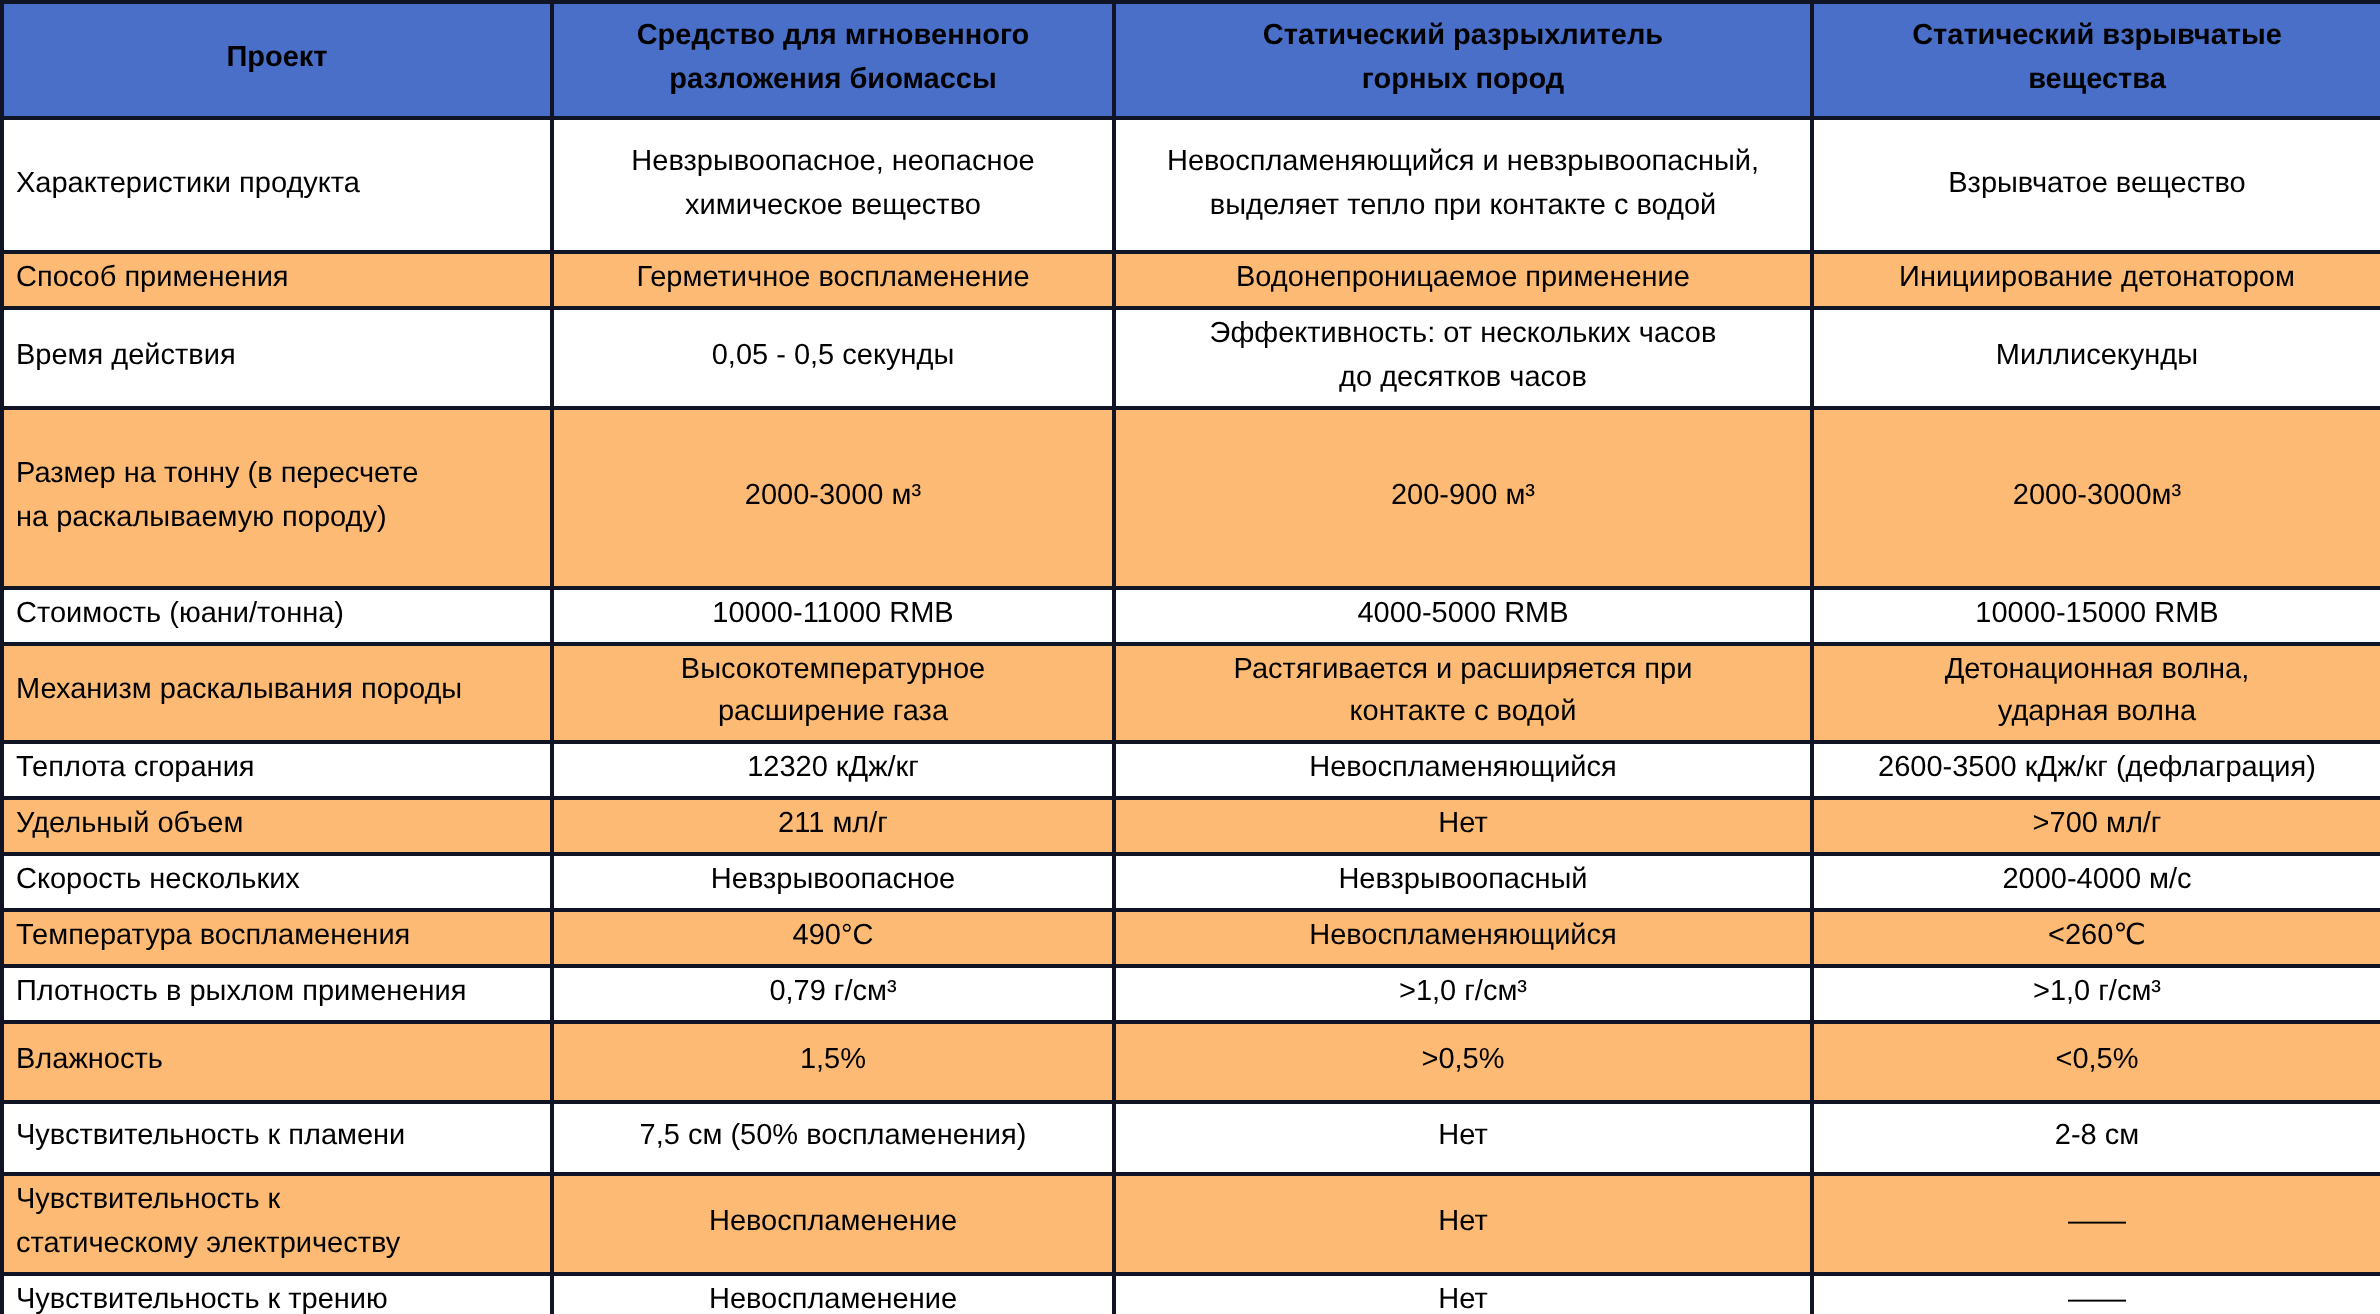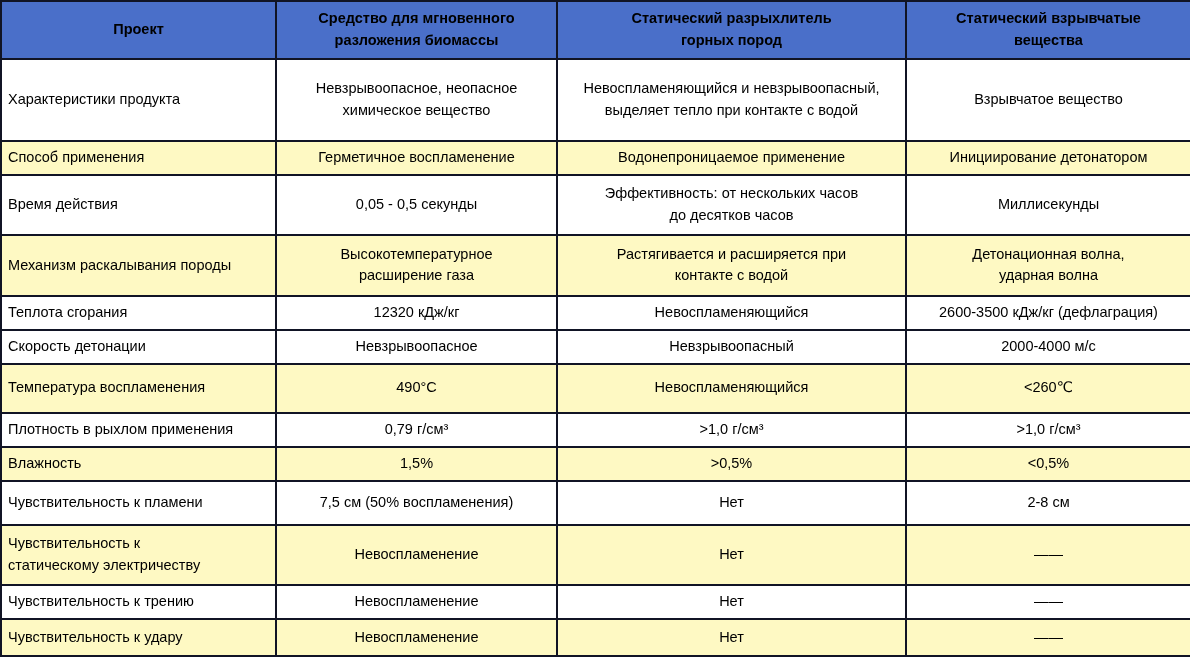--- a/index.html
+++ b/index.html
@@ -43,21 +43,21 @@
     text-align: center;
     font-size: 15px;
     line-height: 1.55;
     height: 58px;
     border-color: #111425;
   }
   thead th.head-first {
     text-align: center;
   }
 
-  tbody tr.alt td { background: #fef9c3; }
+  tbody tr.alt td { background: #fdba74; }
   tbody tr.plain td { background: #ffffff; }
 
   td.label {
     text-align: left;
     padding-left: 8px;
   }
   td.val {
     text-align: center;
   }
   .two-line { line-height: 1.55; }
@@ -130,20 +130,49 @@
           <div>0,05 - 0,5 секунды</div>
         </td>
         <td class="val">
           <div>Эффективность: от нескольких часов</div>
           <div>до  десятков  часов</div>
         </td>
         <td class="val">
           <div>Миллисекунды</div>
         </td>
       </tr>
+      <tr class="alt" style="height: 90px;">
+        <td class="label two-line">
+          <div>Размер на тонну (в пересчете</div>
+          <div>на раскалываемую породу)</div>
+        </td>
+        <td class="val">
+          <div>2000-3000 м³</div>
+        </td>
+        <td class="val">
+          <div>200-900 м³</div>
+        </td>
+        <td class="val">
+          <div>2000-3000м³</div>
+        </td>
+      </tr>
+      <tr class="plain" style="height: 28px;">
+        <td class="label">
+          <div>Стоимость (юани/тонна)</div>
+        </td>
+        <td class="val">
+          <div>10000-11000 RMB</div>
+        </td>
+        <td class="val">
+          <div>4000-5000 RMB</div>
+        </td>
+        <td class="val">
+          <div>10000-15000 RMB</div>
+        </td>
+      </tr>
       <tr class="alt" style="height: 48px;">
         <td class="label">
           <div>Механизм раскалывания породы</div>
         </td>
         <td class="val">
           <div>Высокотемпературное</div>
           <div>расширение газа</div>
         </td>
         <td class="val">
           <div>Растягивается и расширяется при</div>
@@ -161,35 +190,49 @@
         <td class="val">
           <div>12320 кДж/кг</div>
         </td>
         <td class="val">
           <div>Невоспламеняющийся</div>
         </td>
         <td class="val">
           <div>2600-3500 кДж/кг (дефлаграция)</div>
         </td>
       </tr>
+      <tr class="alt" style="height: 28px;">
+        <td class="label">
+          <div>Удельный объем</div>
+        </td>
+        <td class="val">
+          <div>211 мл/г</div>
+        </td>
+        <td class="val">
+          <div>Нет</div>
+        </td>
+        <td class="val">
+          <div>&gt;700 мл/г</div>
+        </td>
+      </tr>
       <tr class="plain" style="height: 28px;">
         <td class="label">
-          <div>Скорость детонации</div>
+          <div>Скорость нескольких</div>
         </td>
         <td class="val">
           <div>Невзрывоопасное</div>
         </td>
         <td class="val">
           <div>Невзрывоопасный</div>
         </td>
         <td class="val">
           <div>2000-4000 м/с</div>
         </td>
       </tr>
-      <tr class="alt" style="height: 40px; margin-top: 47px;">
+      <tr class="alt" style="height: 28px; margin-top: 47px;">
         <td class="label">
           <div>Температура воспламенения</div>
         </td>
         <td class="val">
           <div>490°C</div>
         </td>
         <td class="val">
           <div>Невоспламеняющийся</div>
         </td>
         <td class="val">
@@ -203,21 +246,21 @@
         <td class="val">
           <div>0,79 г/см³</div>
         </td>
         <td class="val">
           <div>&gt;1,0 г/см³</div>
         </td>
         <td class="val">
           <div>&gt;1,0 г/см³</div>
         </td>
       </tr>
-      <tr class="alt" style="height: 28px;">
+      <tr class="alt" style="height: 40px;">
         <td class="label">
           <div>Влажность</div>
         </td>
         <td class="val">
           <div>1,5%</div>
         </td>
         <td class="val">
           <div>&gt;0,5%</div>
         </td>
         <td class="val">

